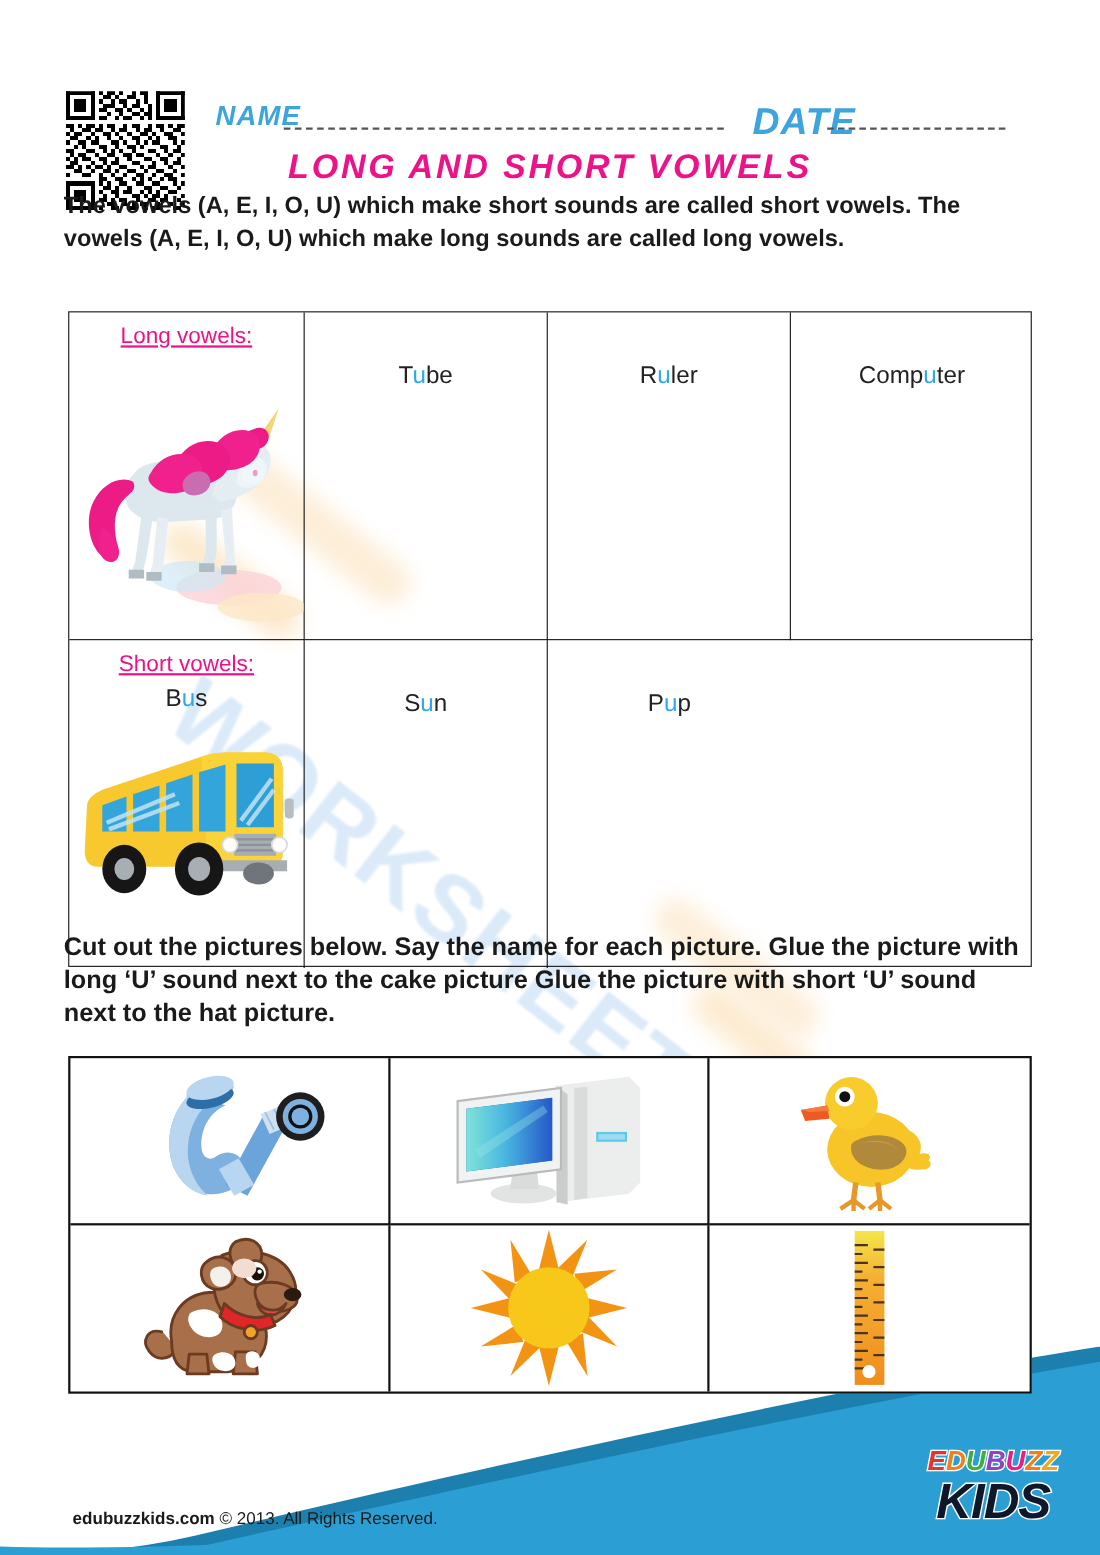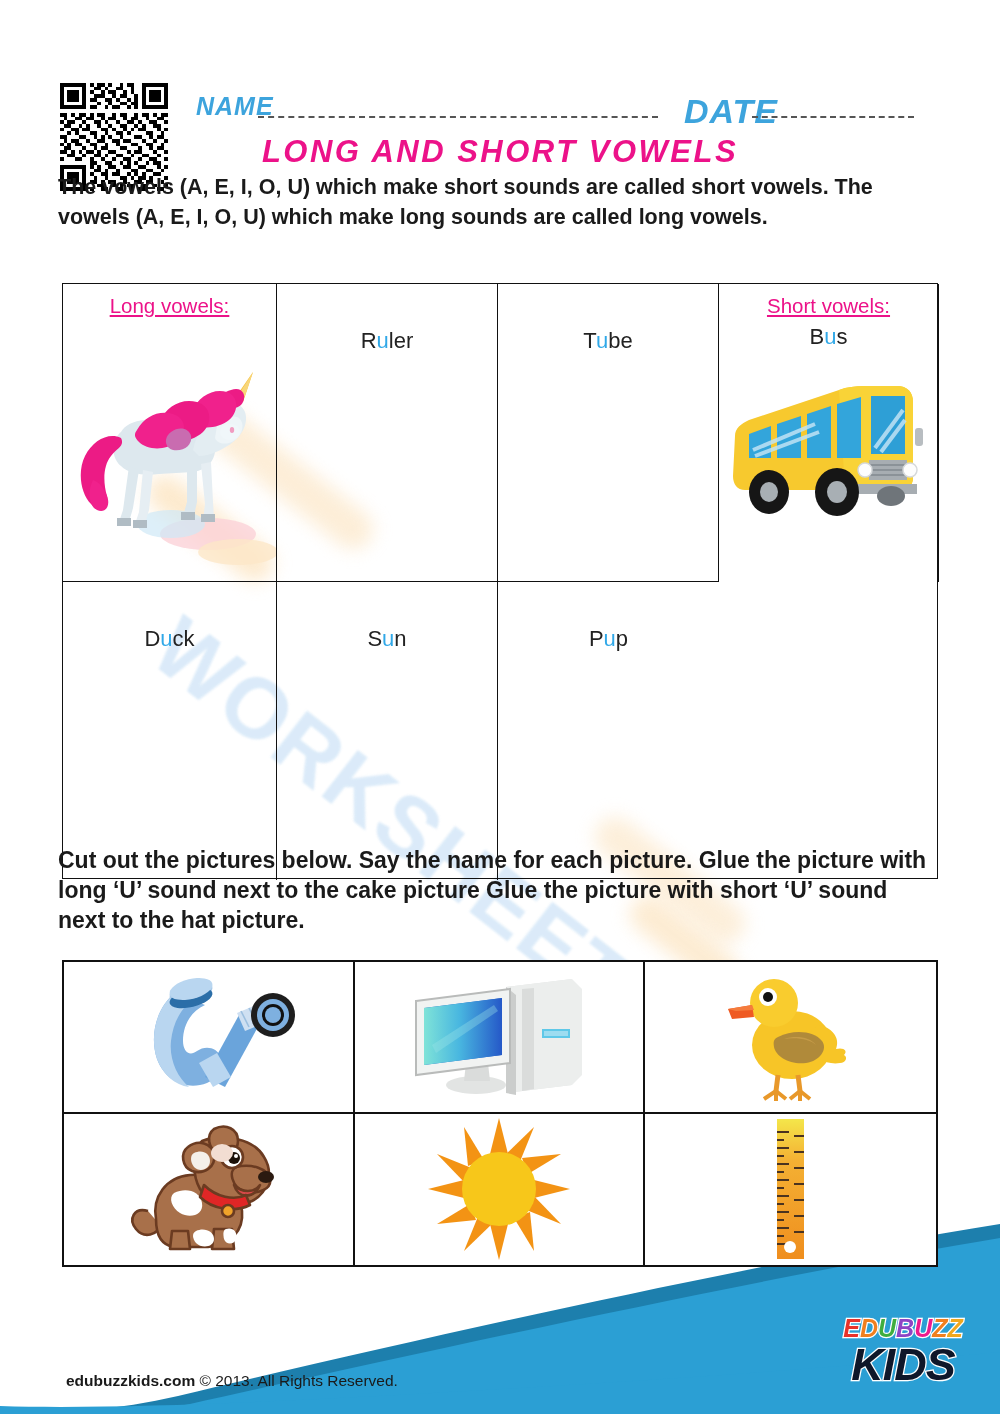--- a/index.html
+++ b/index.html
@@ -455,30 +455,35 @@
       <path d="M74 76 C82 62 96 56 110 60 C124 64 124 80 114 88 C102 97 84 96 76 88 C71 83 71 80 74 76 Z" fill="#f0218c"></path>
       <path d="M108 78 C116 72 126 74 128 82 C130 91 120 98 110 96 C102 94 100 84 108 78 Z" fill="#c96cb0"></path>
 
       <path d="M58 84 C46 78 30 86 22 102 C14 118 18 140 28 150 C36 158 46 152 44 142 C40 128 40 112 48 102 C54 94 62 92 58 84 Z" fill="#ec1b85"></path>
       <path d="M30 126 C24 138 26 152 34 156 C42 160 48 152 44 142 C41 134 36 128 30 126 Z" fill="#f0218c"></path>
     </svg>
   </div>
 
   <div class="vcell">
     <div class="word solo">
+      <span>T</span><span class="hl">u</span><span>be</span>
+    </div>
+  </div>
+
+  <div class="vcell">
+    <div class="word solo">
       <span>R</span><span class="hl">u</span><span>ler</span>
     </div>
   </div>
 
-  <div class="vcell">
+  <div class="vcell last-col">
     <div class="word solo">
-      <span>T</span><span class="hl">u</span><span>be</span>
+      <span>Comp</span><span class="hl">u</span><span>ter</span>
     </div>
   </div>
-
 
   <div class="vcell last-row">
     <div class="cat-label">Short vowels:</div>
     <div class="word">
       <span>B</span><span class="hl">u</span><span>s</span>
     </div>
     <svg class="pic" style="top:82px" width="214" height="180" viewBox="0 0 214 180">
 
       <path d="M16 70 C16 62 22 58 30 54 L120 24 C128 21 136 20 146 20 L178 20 C188 20 194 26 194 36 L194 112 C194 120 188 124 180 124 L26 124 C18 124 14 118 14 110 Z" fill="#f7c92e"></path>
       <path d="M120 24 C128 21 136 20 146 20 L178 20 C188 20 194 26 194 36 L194 112 C194 120 188 124 180 124 L126 124 Z" fill="#f9d337"></path>
@@ -513,25 +518,20 @@
       <rect x="196" y="62" width="8" height="18" rx="3" fill="#b8bdc1"></rect>
 
       <ellipse cx="50" cy="126" rx="20" ry="22" fill="#161616"></ellipse>
       <ellipse cx="50" cy="126" rx="9" ry="10" fill="#a8afb4"></ellipse>
       <ellipse cx="118" cy="126" rx="22" ry="24" fill="#161616"></ellipse>
       <ellipse cx="118" cy="126" rx="10" ry="11" fill="#a8afb4"></ellipse>
       <ellipse cx="172" cy="130" rx="14" ry="10" fill="#6f757a"></ellipse>
     </svg>
   </div>
 
-  <div class="vcell last-row">
-    <div class="word solo">
-      <span>D</span><span class="hl">u</span><span>ck</span>
-    </div>
-  </div>
 
   <div class="vcell last-row">
     <div class="word solo">
       <span>S</span><span class="hl">u</span><span>n</span>
     </div>
   </div>
 
   <div class="vcell last-row last-col">
     <div class="word solo">
       <span>P</span><span class="hl">u</span><span>p</span>

